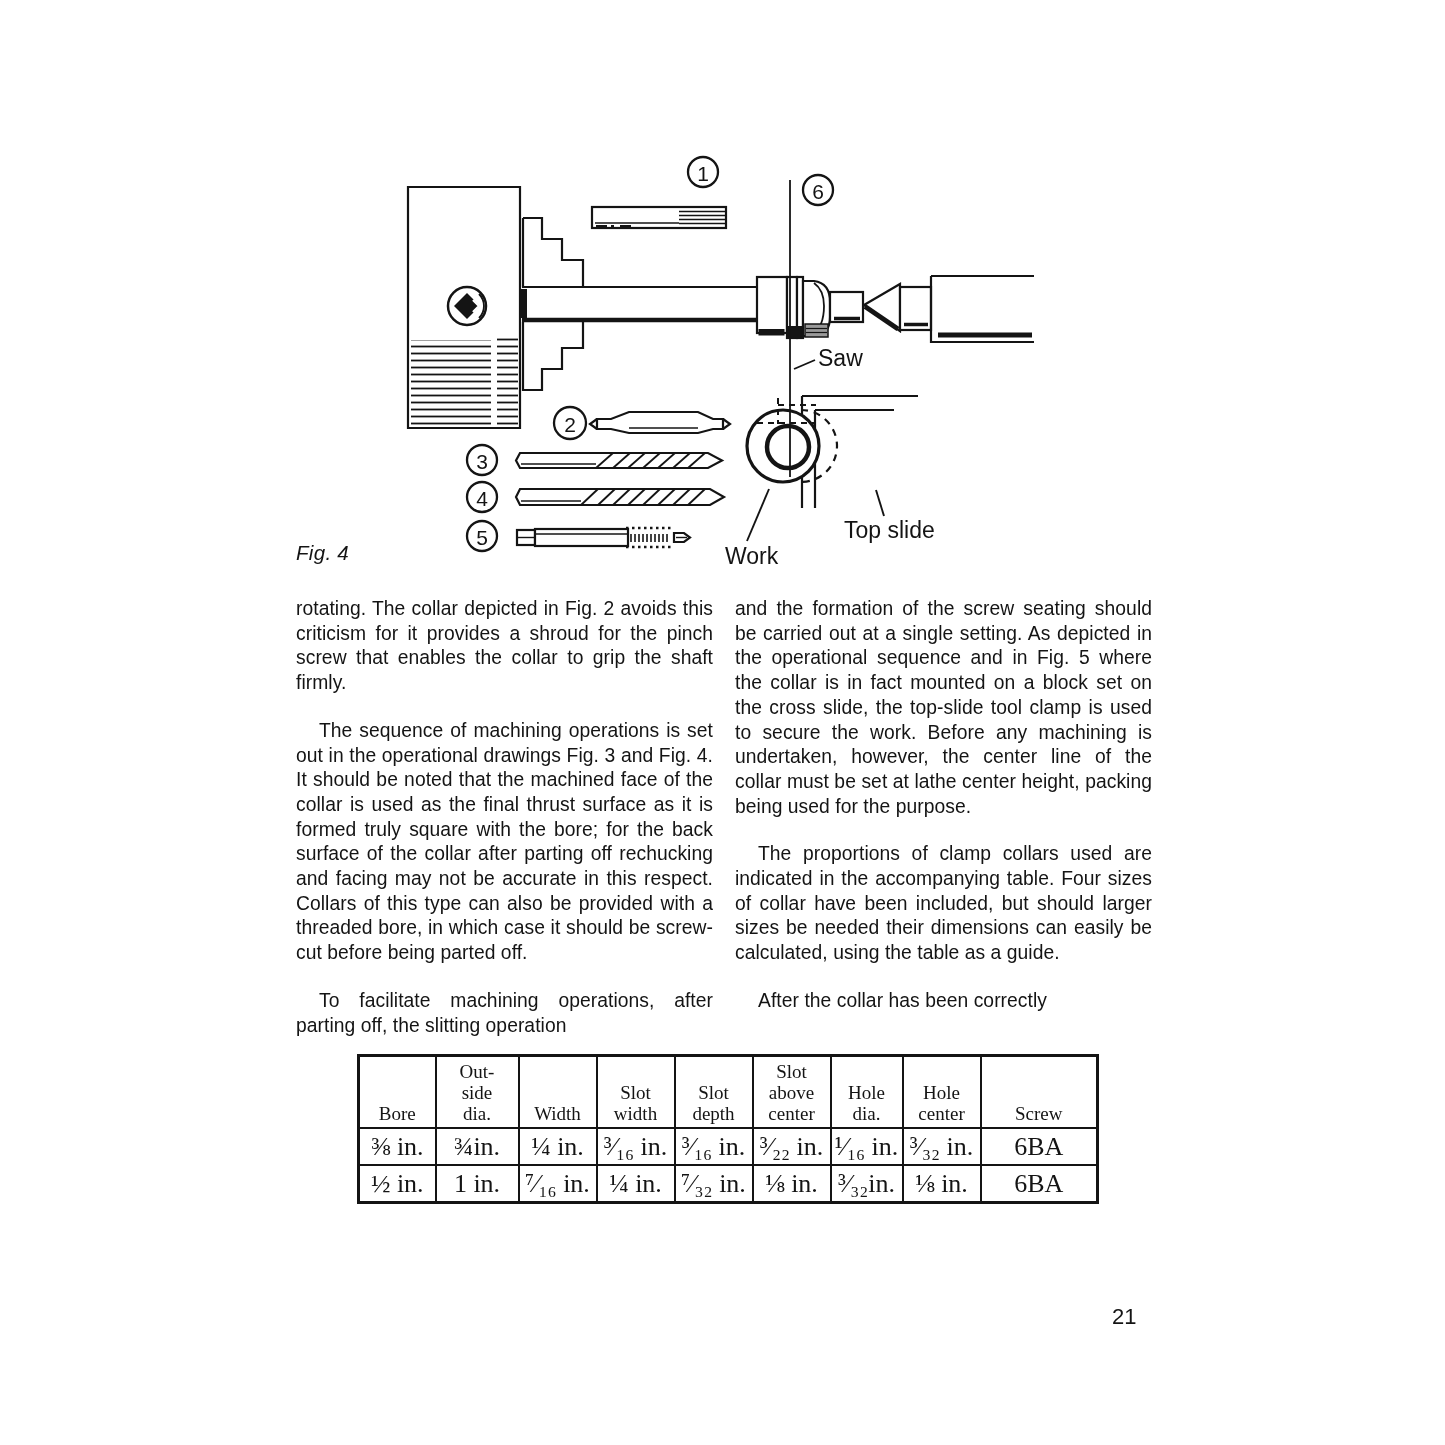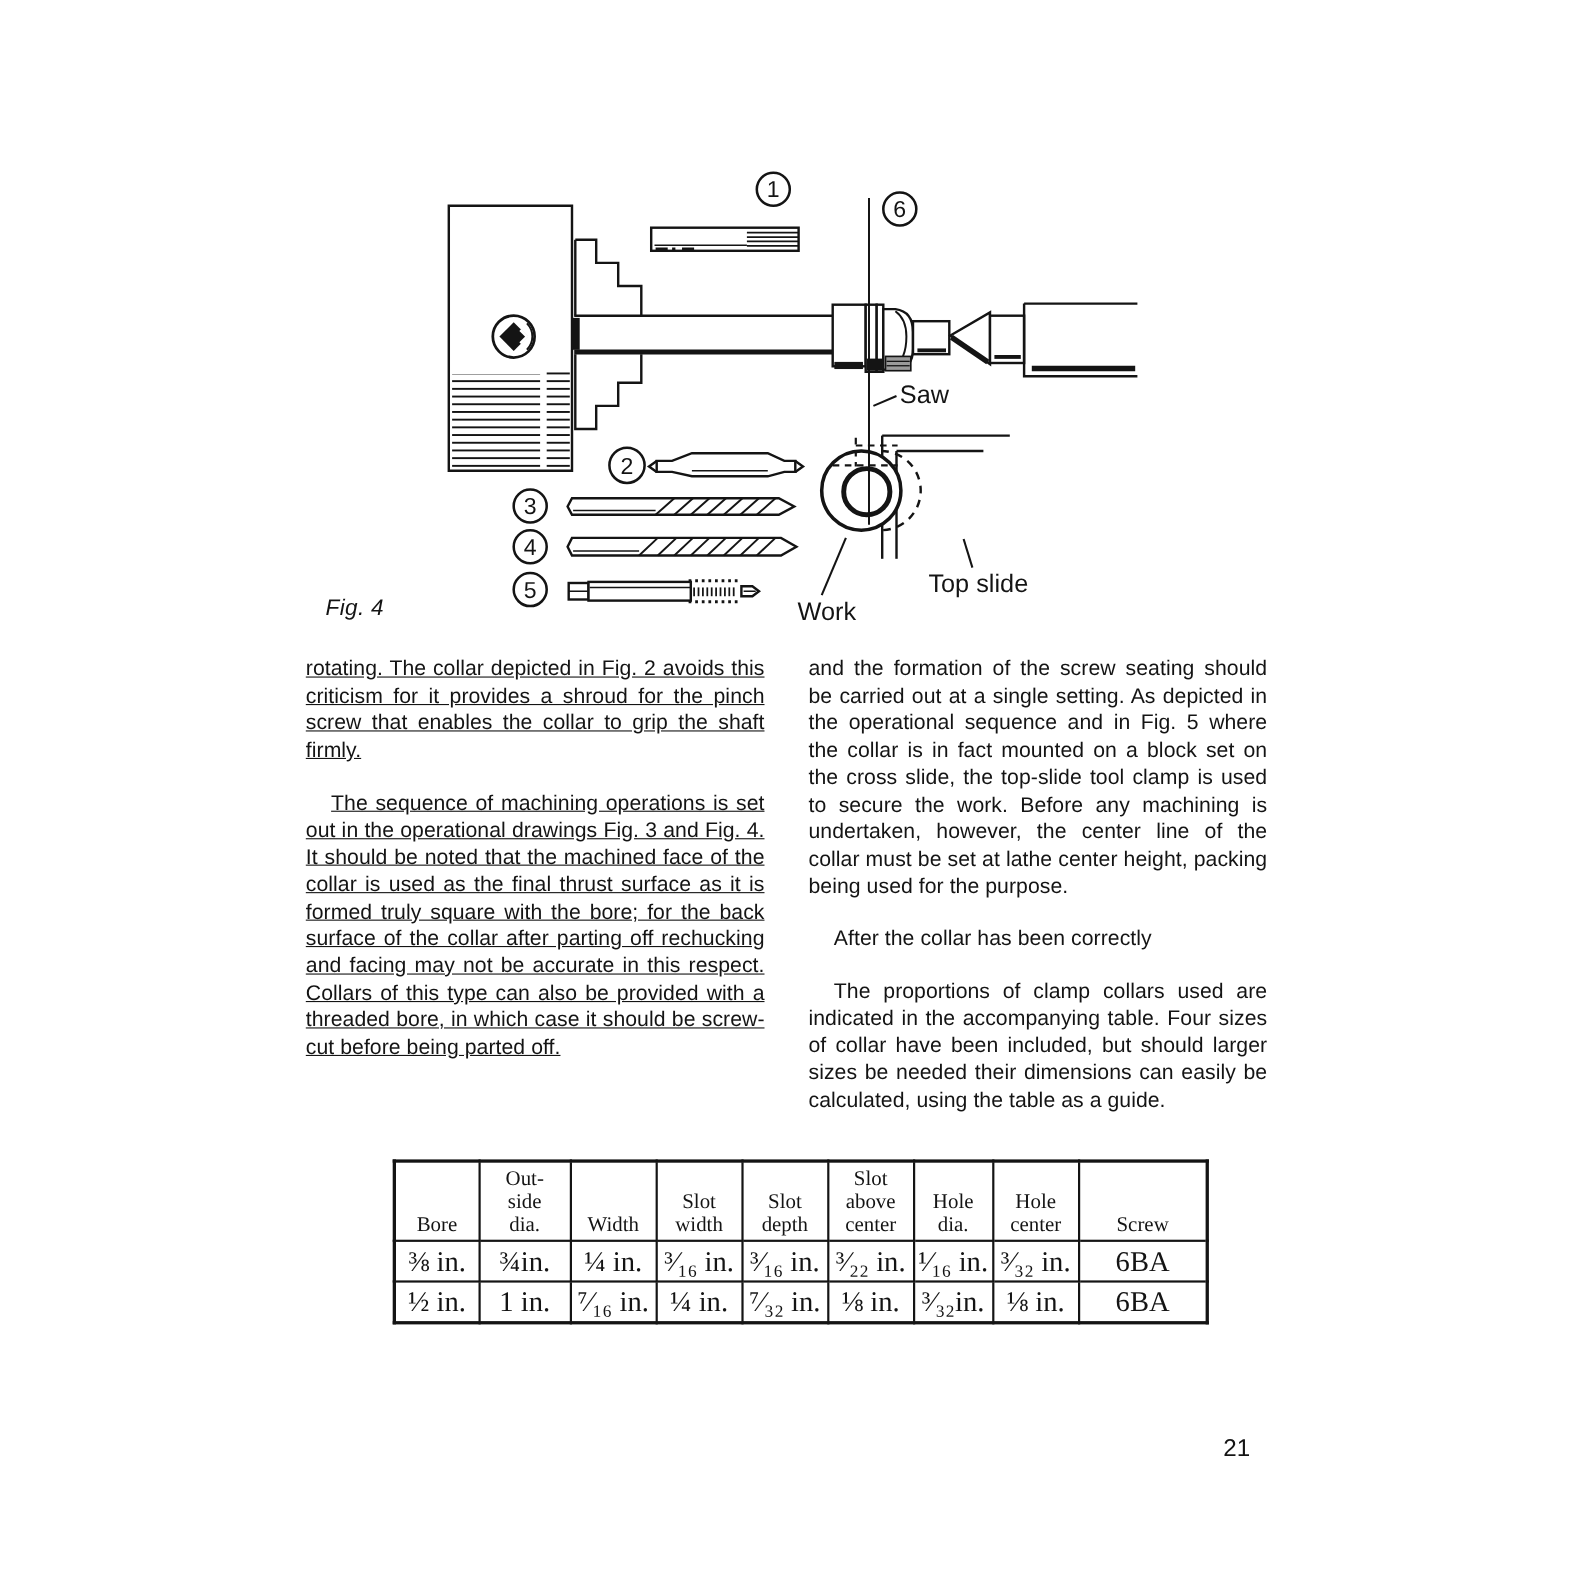--- a/index.html
+++ b/index.html
@@ -10,21 +10,21 @@
   
   #fig-svg{position:absolute;left:0;top:0;}
   .fig-label{font:23px "Liberation Sans",sans-serif;fill:#141414;}
   .callout-num{font:21px "Liberation Sans",sans-serif;fill:#141414;}
   #fig-caption{
     position:absolute;left:296px;top:541px;font-style:italic;
     font-size:20.5px;letter-spacing:.3px;
   }
   
   .col{position:absolute;top:597px;width:417px;}
-  #col-left{left:278px;text-decoration:underline;}
+  #col-left{left:296px;}
   #col-right{left:735px;}
   .col p{
     margin:0;font-size:19.3px;line-height:24.7px;text-align:justify;
     letter-spacing:.05px;
   }
   .col p.indent{text-indent:23px;margin-top:23px;}
   
   #collar-table{
     position:absolute;left:357px;top:1054px;
     border-collapse:collapse;table-layout:fixed;
@@ -218,26 +218,27 @@
       <text class="fig-label" x="844" y="538" stroke="none">Top slide</text>
       <text class="fig-label" x="725" y="564" stroke="none">Work</text>
     </g>
   </svg>
 
   <div id="fig-caption">Fig. 4</div>
 
   <div id="col-left" class="col">
     <p>rotating. The collar depicted in Fig. 2 avoids this criticism for it provides a shroud for the pinch screw that enables the collar to grip the shaft firmly.</p>
     <p class="indent">The sequence of machining operations is set out in the operational drawings Fig. 3 and Fig. 4. It should be noted that the machined face of the collar is used as the final thrust surface as it is formed truly square with the bore; for the back surface of the collar after parting off rechucking and facing may not be accurate in this respect. Collars of this type can also be provided with a threaded bore, in which case it should be screw-cut before being parted off.</p>
+    <p class="indent">To facilitate machining operations, after parting off, the slitting operation</p>
   </div>
 
   <div id="col-right" class="col">
     <p>and the formation of the screw seating should be carried out at a single setting. As depicted in the operational sequence and in Fig. 5 where the collar is in fact mounted on a block set on the cross slide, the top-slide tool clamp is used to secure the work. Before any machining is undertaken, however, the center line of the collar must be set at lathe center height, packing being used for the purpose.</p>
+    <p class="indent">The proportions of clamp collars used are indicated in the accompanying table. Four sizes of collar have been included, but should larger sizes be needed their dimensions can easily be calculated, using the table as a guide.</p>
     <p class="indent">After the collar has been correctly</p>
-    <p class="indent">The proportions of clamp collars used are indicated in the accompanying table. Four sizes of collar have been included, but should larger sizes be needed their dimensions can easily be calculated, using the table as a guide.</p>
   </div>
 
   <table id="collar-table">
       <colgroup>
         <col style="width: 77px;">
         <col style="width: 83px;">
         <col style="width: 78px;">
         <col style="width: 78px;">
         <col style="width: 78px;">
         <col style="width: 78px;">

